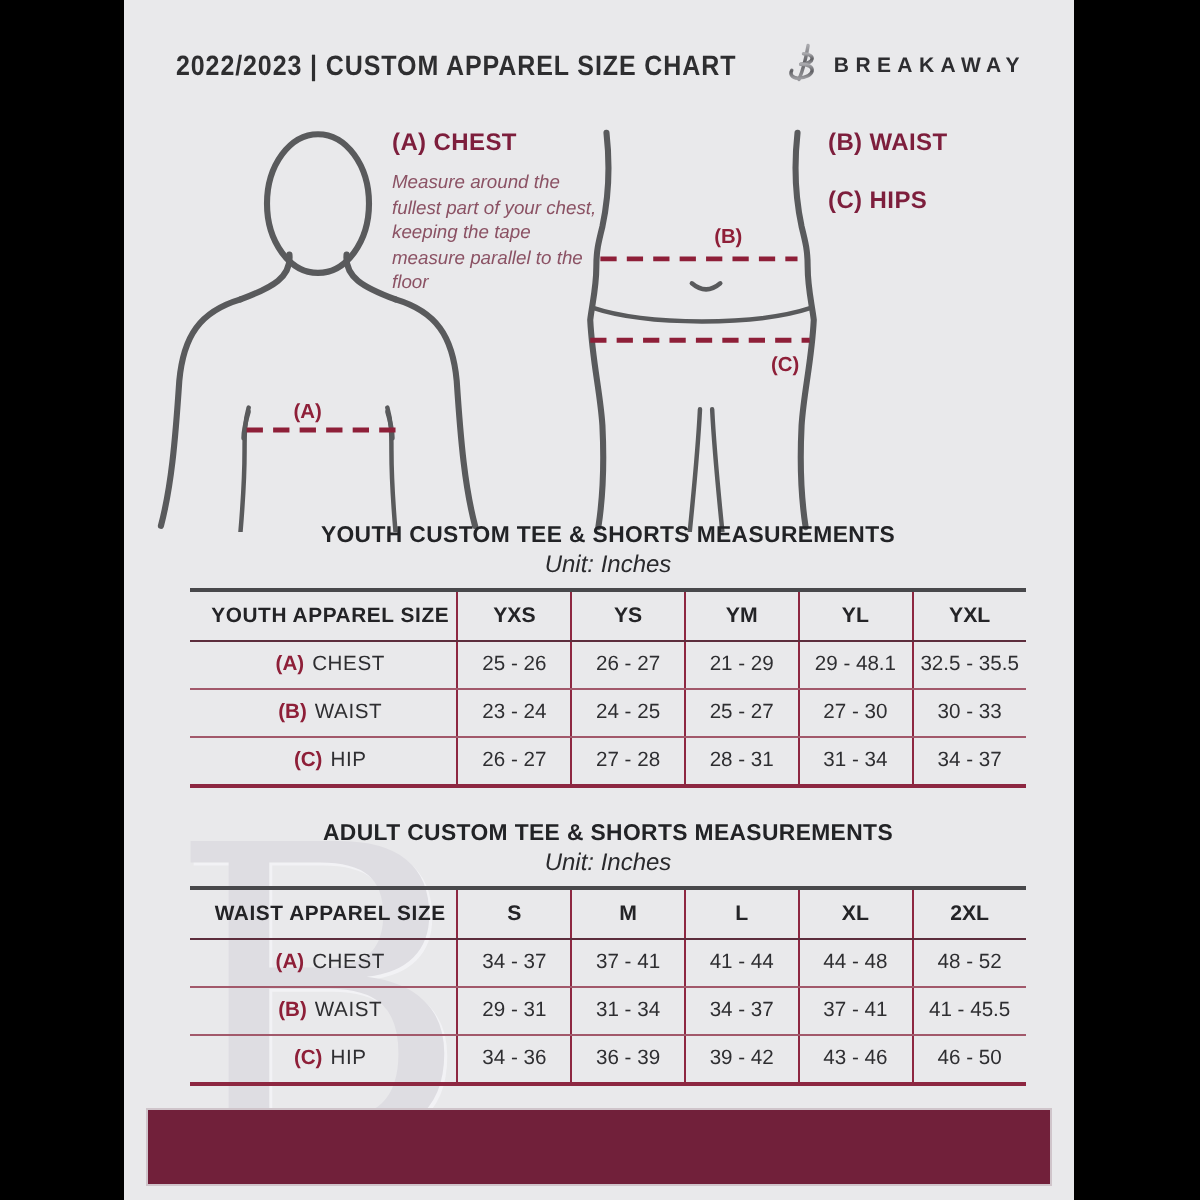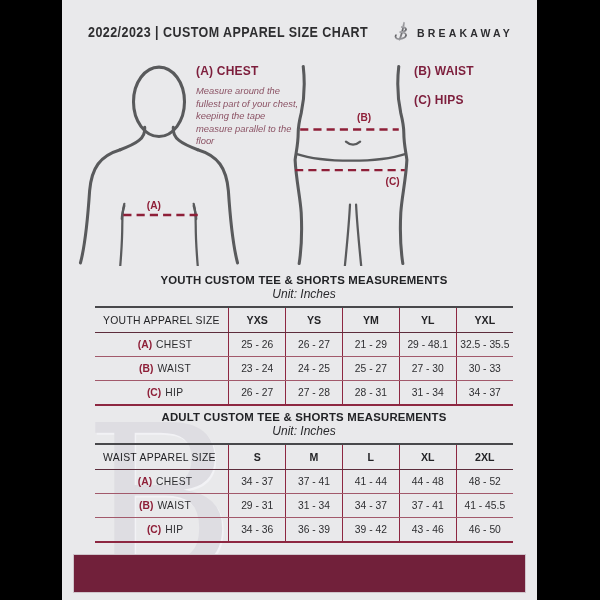--- a/index.html
+++ b/index.html
@@ -35,36 +35,36 @@
   .instr-right{left:352px;top:4px;width:116px;}
   .instr-heading{
     font-size:12px;font-weight:700;color:#7d1e3c;letter-spacing:.2px;margin:0 0 7px 0;
   }
   .instr-body{
     font-size:9.4px;font-style:italic;color:#8b5264;line-height:1.34;margin:0;
   }
   .instr-block + .instr-block{margin-top:15px;}
   
   .tsection{position:absolute;left:33px;width:418px;text-align:center;z-index:1;}
-  .sec-youth{top:274px;}
+  .sec-youth{top:262px;}
   .sec-adult{top:411px;}
   .tbl-title{font-size:11.4px;font-weight:700;color:#222326;letter-spacing:.2px;margin:0;}
   .tbl-unit{font-size:12px;font-style:italic;color:#2a2a2d;margin:1px 0 5px 0;}
   table.size-table{
     width:100%;border-collapse:collapse;table-layout:fixed;
     border-top:2px solid #48484b;
   }
   table.size-table col.c0{width:32%;}
   table.size-table col.cv{width:13.6%;}
   table.size-table th{
     height:22px;font-size:10.6px;font-weight:700;color:#242427;
     border-bottom:1.5px solid #5d2d3c;
   }
   table.size-table th.lbl{
-    font-weight:400;text-align:left;padding-left:8px;font-size:10.4px;color:#232326;
+    font-weight:700;text-align:center;padding-left:8px;font-size:10.4px;color:#232326;
     letter-spacing:.3px;
   }
   table.size-table td{
     height:21px;font-size:10.3px;color:#2e2e31;text-align:center;
     border-bottom:1px solid #a2596b;
   }
   table.size-table tr:last-child td{border-bottom:2px solid #8d2741;}
   table.size-table th + th, table.size-table td + td{border-left:1.5px solid #8d2741;}
   td.lbl{text-align:left;padding-left:8px;}
   .pfx{font-weight:700;color:#8e1f38;margin-right:4px;}

